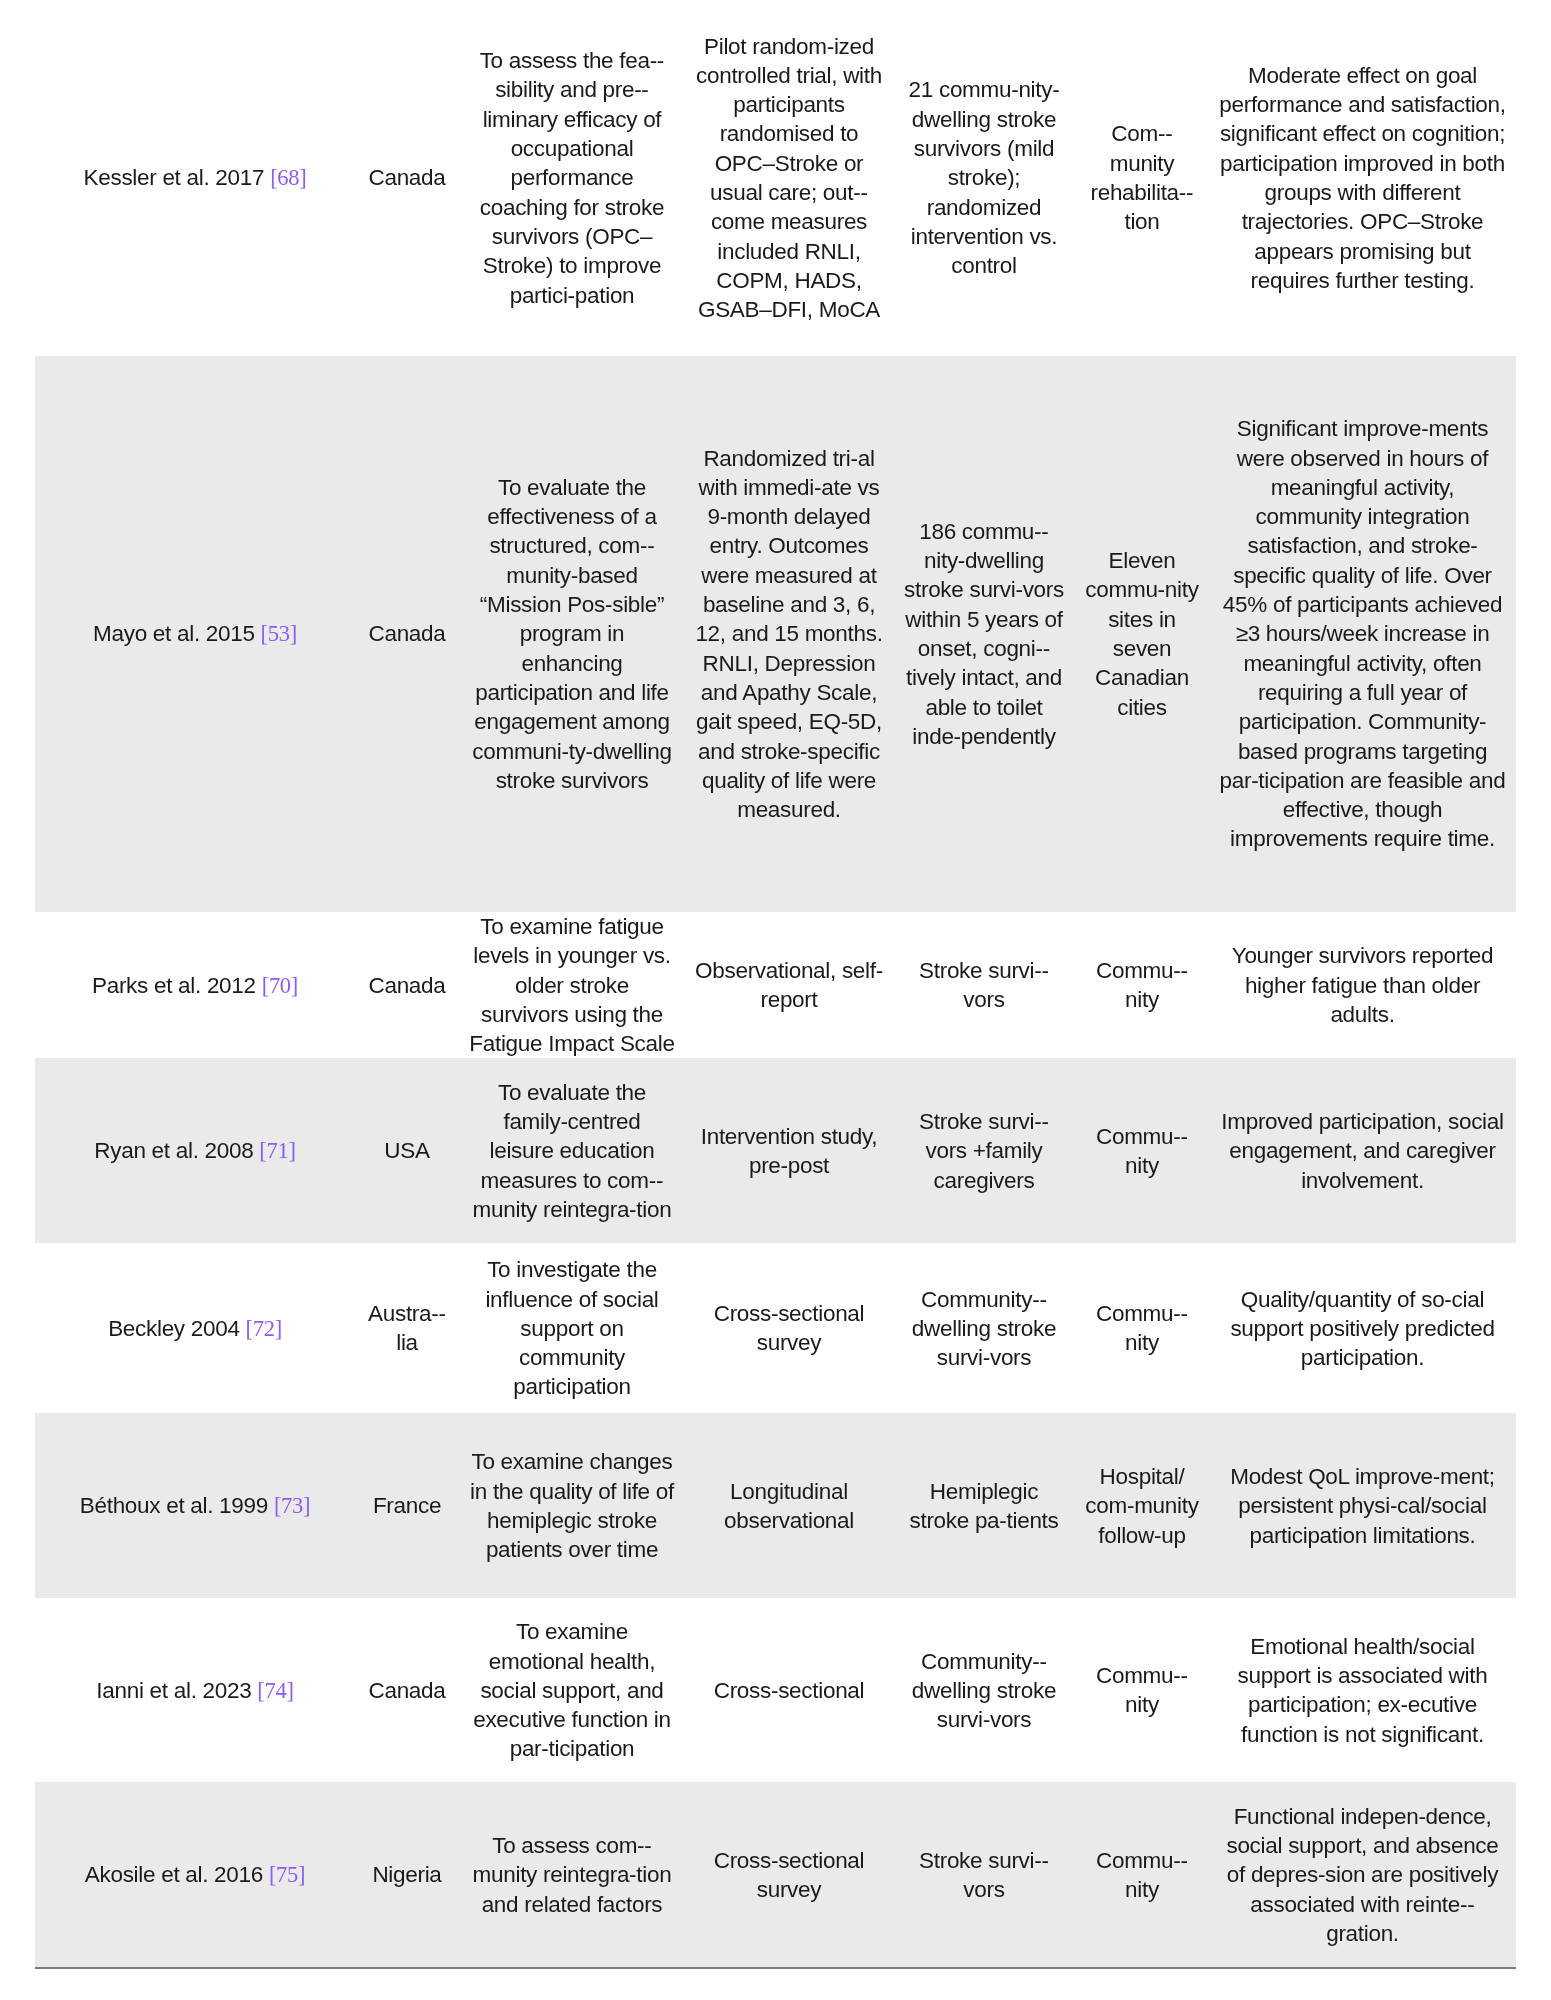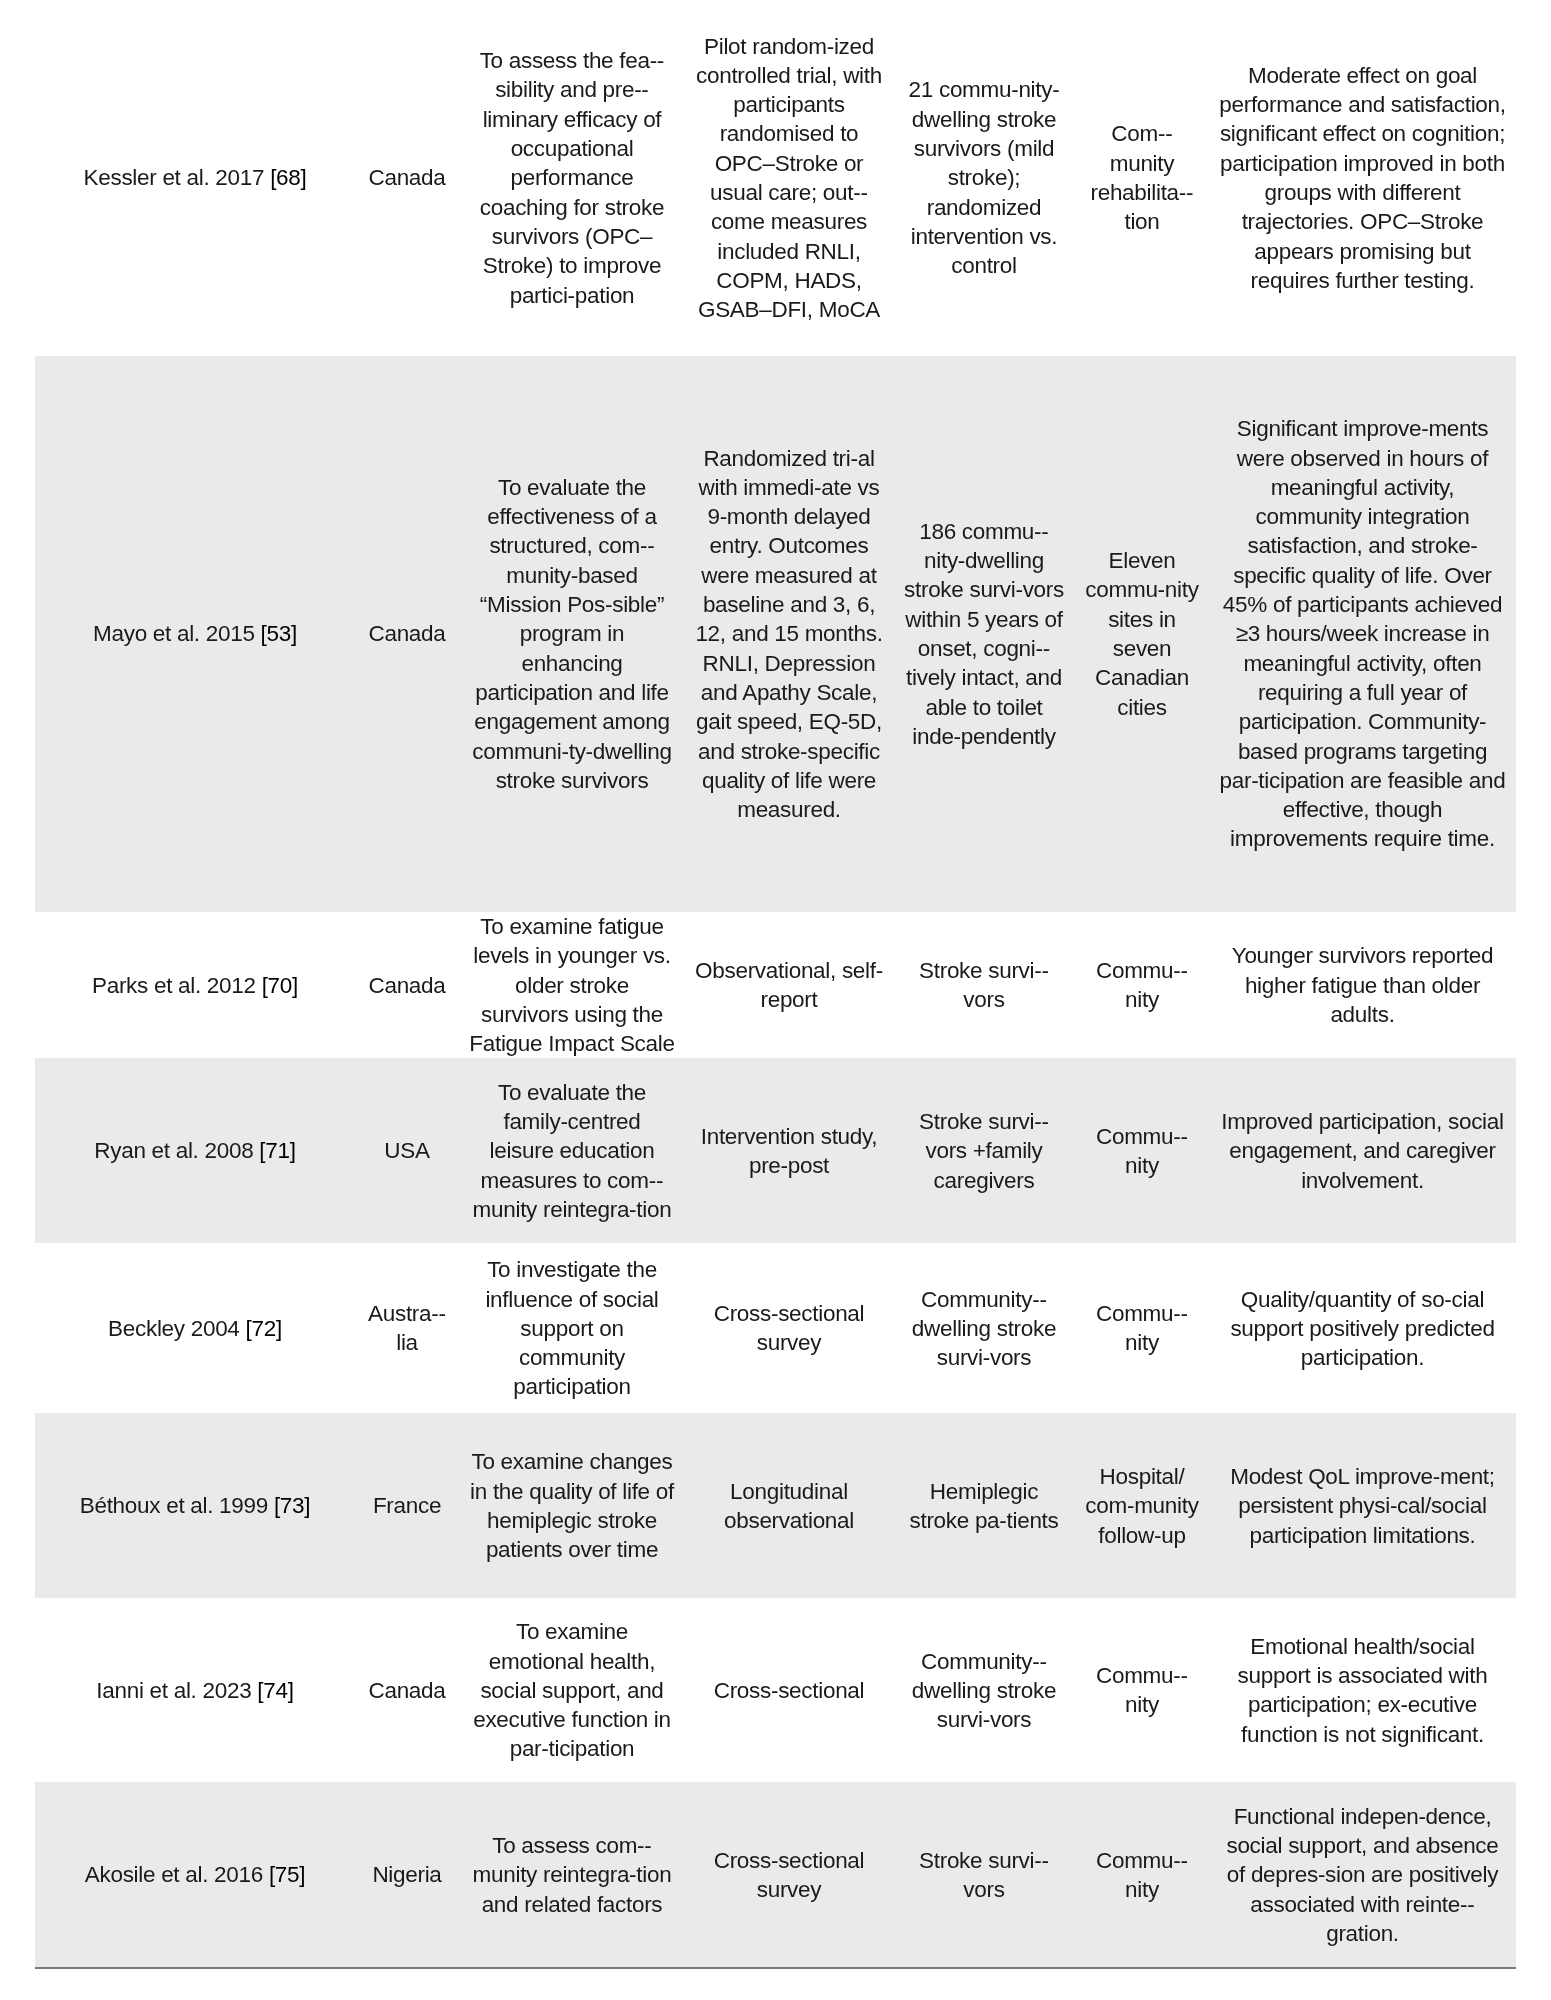--- a/index.html
+++ b/index.html
@@ -47,21 +47,22 @@
   tr.r-kessler td { height: 356px; }
   tr.r-mayo td { height: 556px; }
   tr.r-parks td { height: 136px; }
   tr.r-ryan td { height: 185px; }
   tr.r-beckley td { height: 170px; }
   tr.r-bethoux td { height: 185px; }
   tr.r-ianni td { height: 184px; }
   tr.r-akosile td { height: 185px; text-align: center; }
   td.study { padding-left: 10px; padding-right: 10px; }
   td.study .ref {
-    color: #000000;
+    color: #8b5cf6;
+    font-family: Liberation Serif, serif;
   }
   tr.last td { border-bottom: 2px solid #7a7a7a; }
 </style>
 </head>
 <body>
 
 <div class="table-wrap">
   <table>
     <colgroup>
       <col class="c-study">

